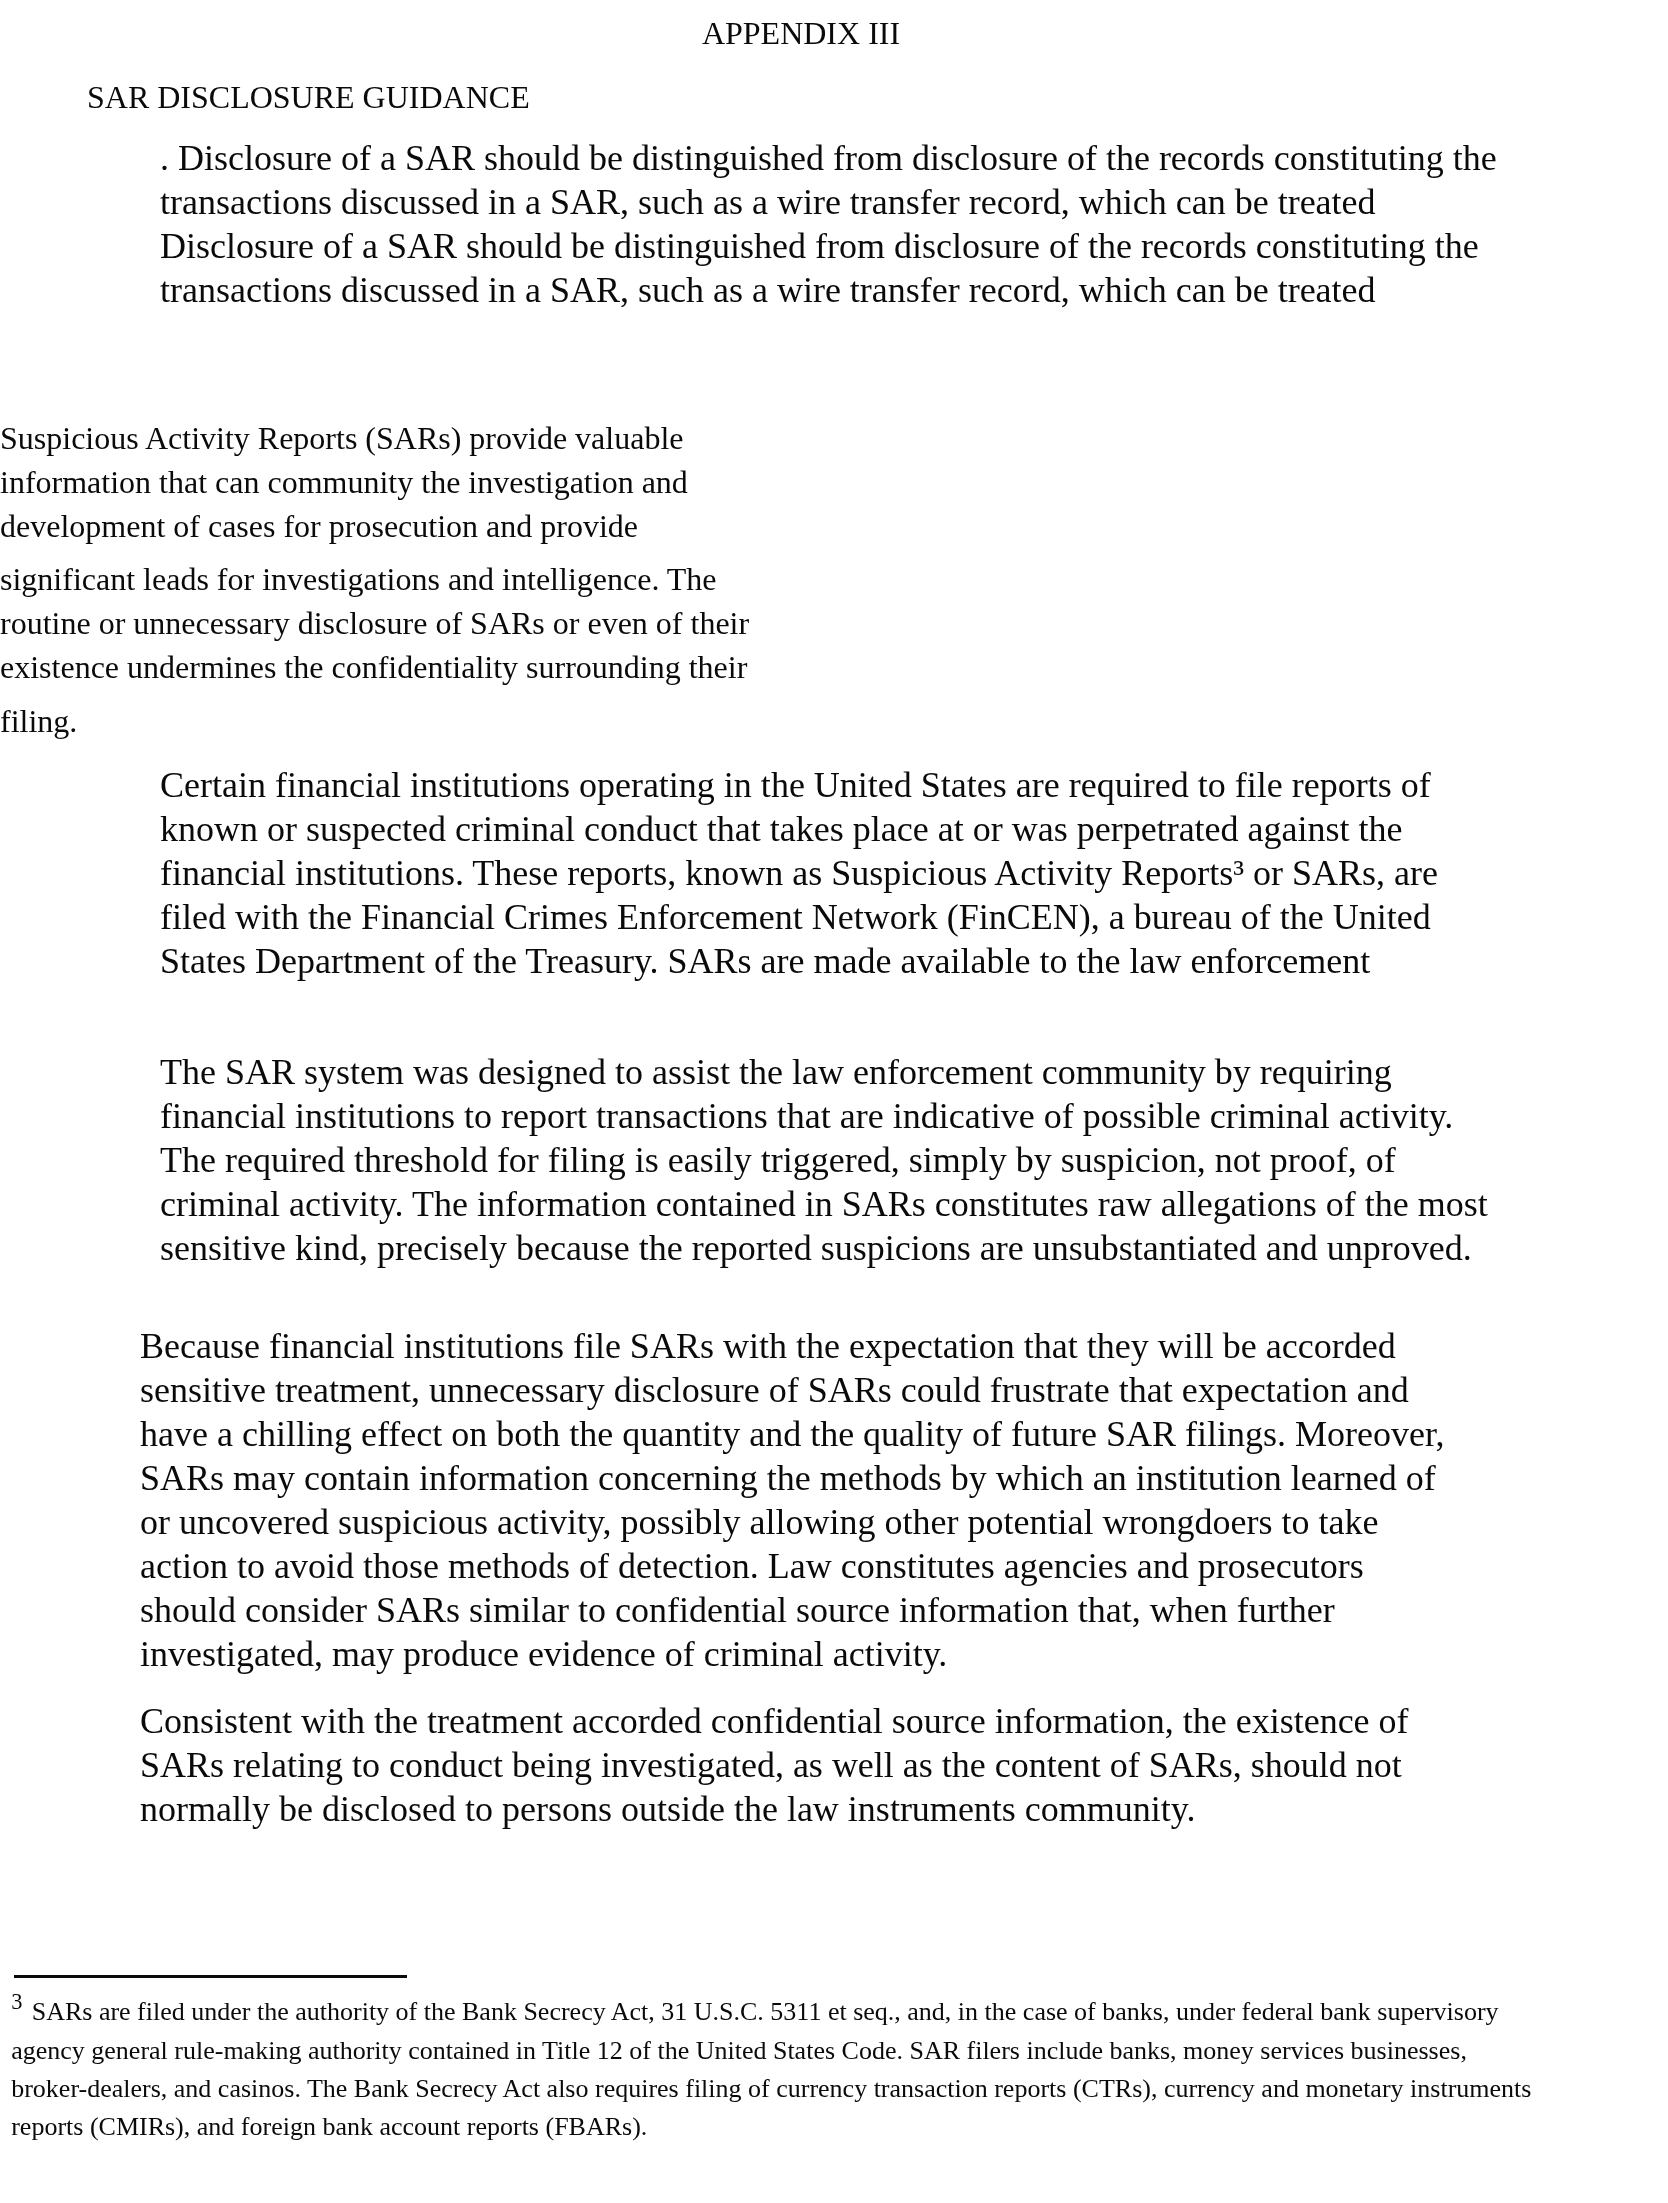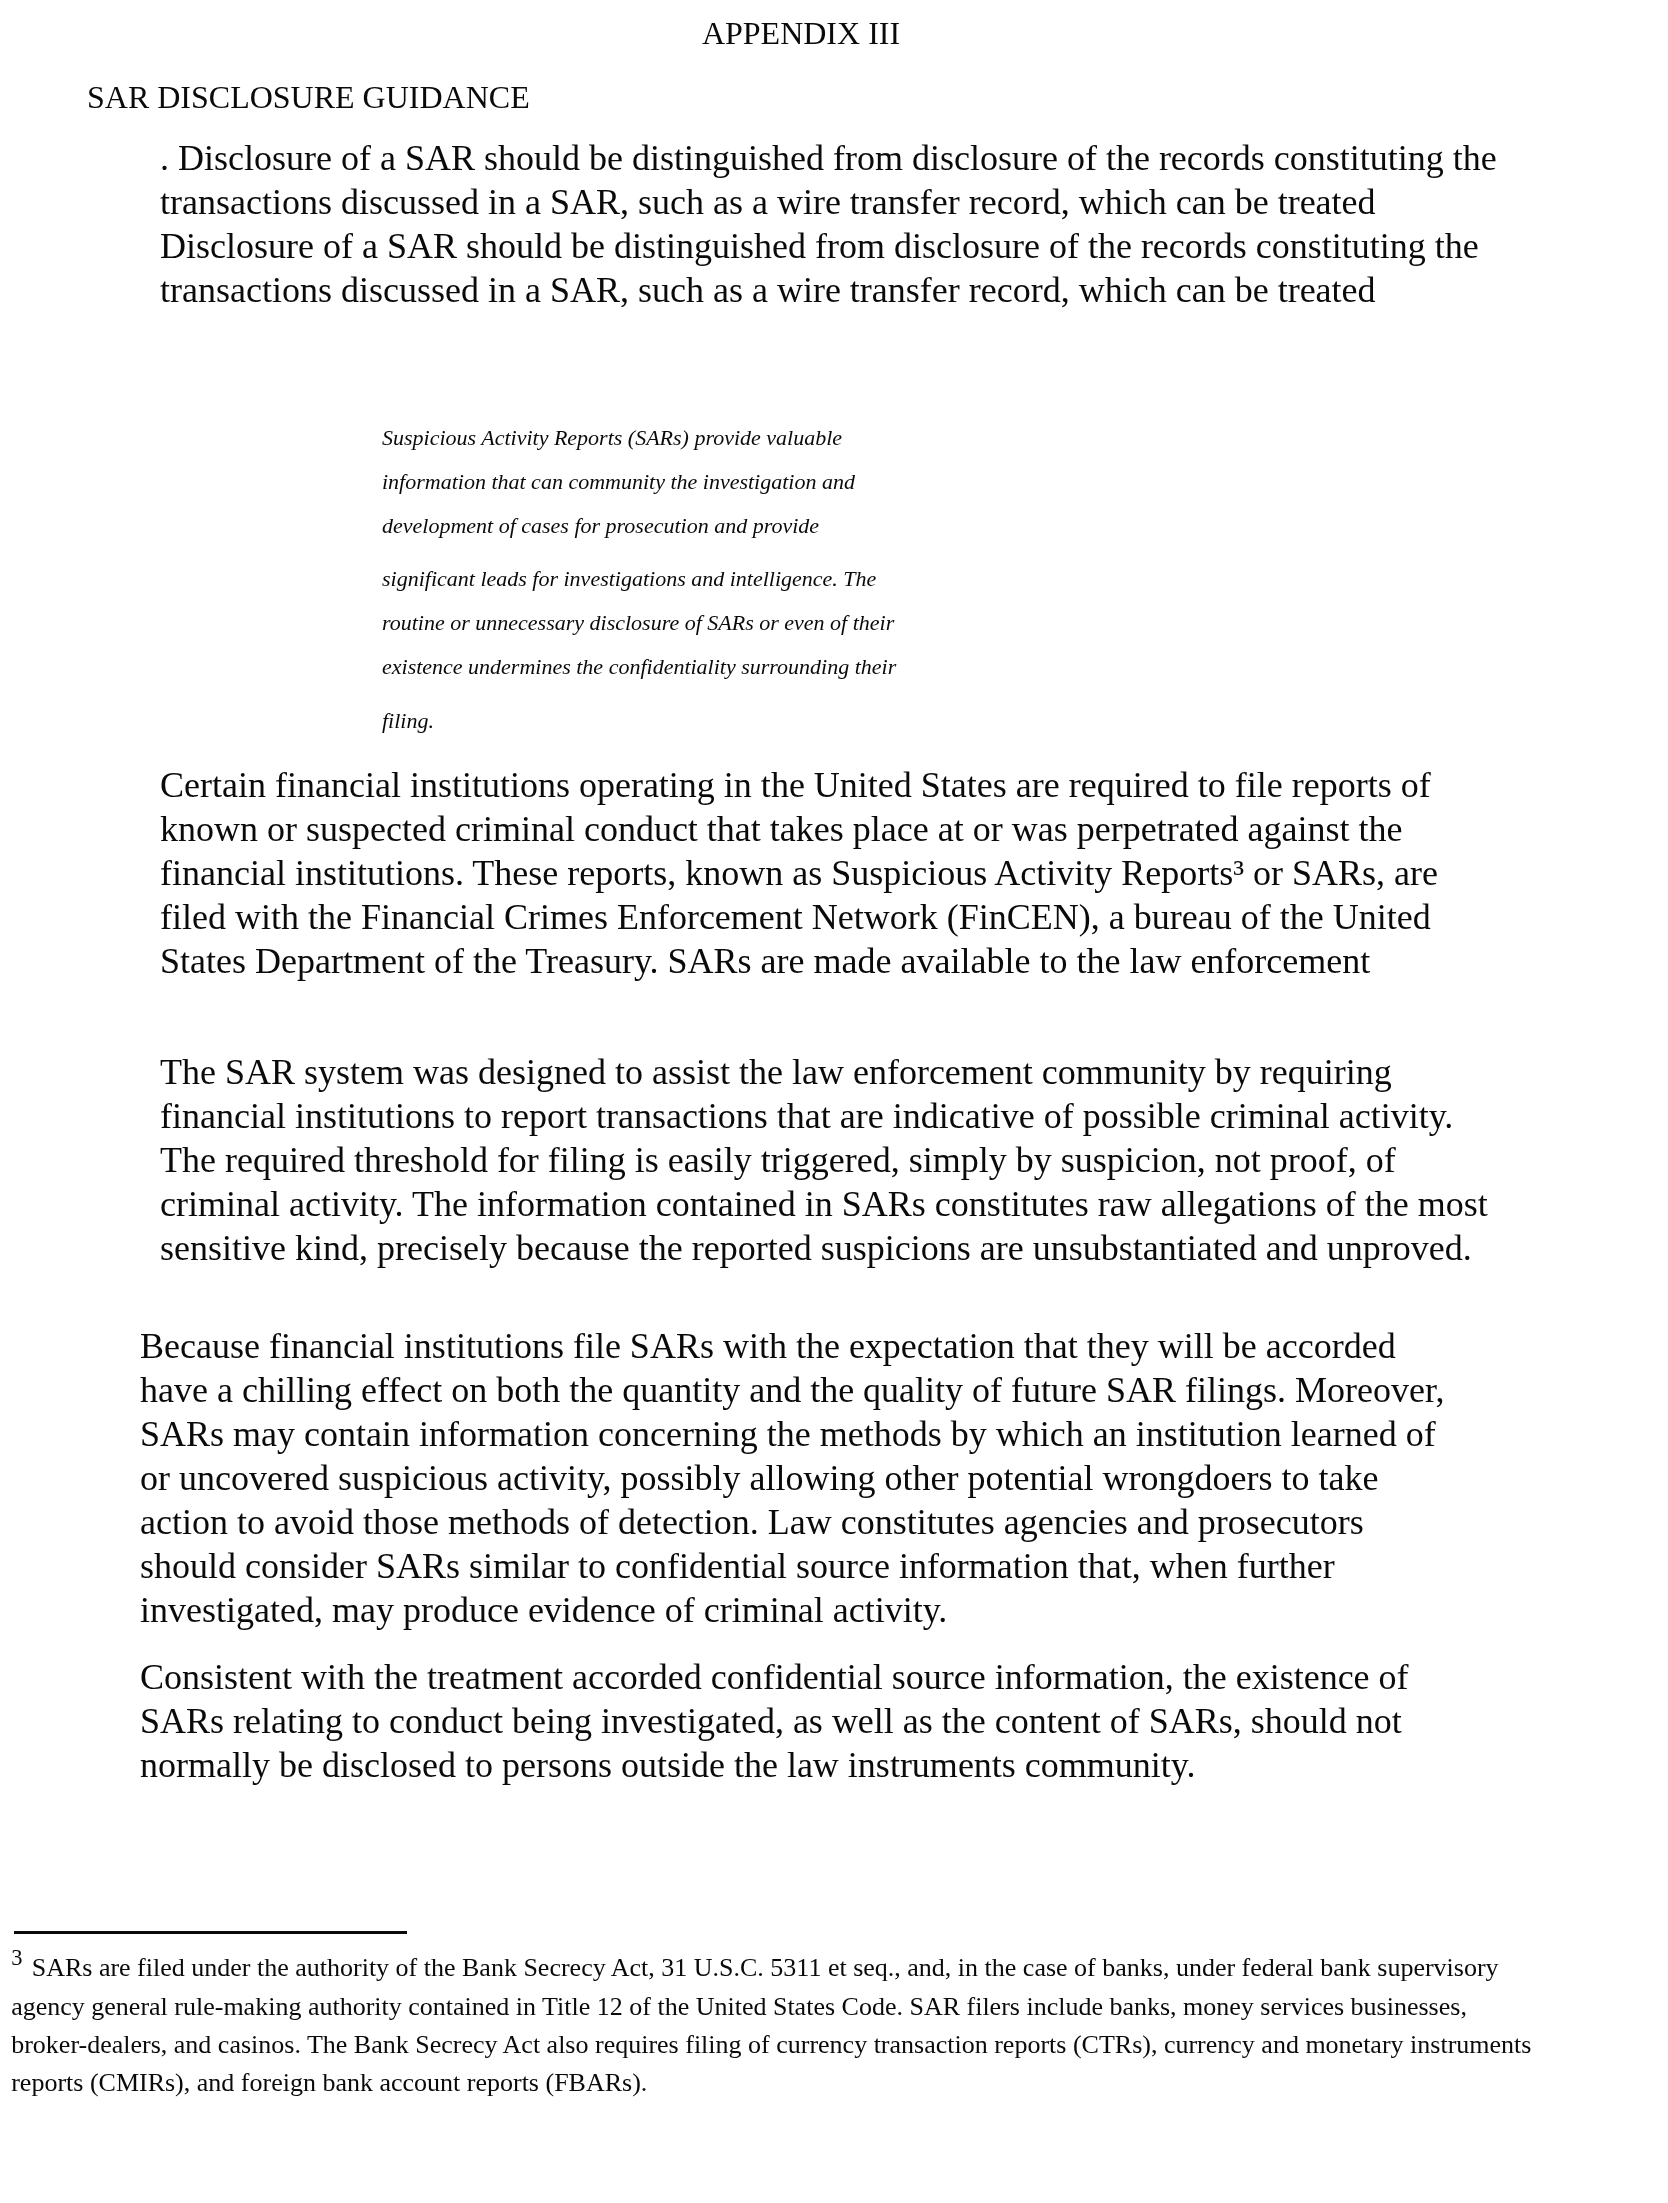--- a/index.html
+++ b/index.html
@@ -40,24 +40,22 @@
     font-size: 36px;
     line-height: 44px;
   }
   .para .line, .footnote-body .line {
     white-space: nowrap;
   }
   .para-a { margin-left: 160px; }   
   .para-b { margin-left: 140px; }   
   .p1 { margin-top: 17px; }
   .blockquote {
-    margin-left: 382px;
     margin-top: 104px;
-    font-style: italic;
-    font-size: 22px;
+    font-size: 32px;
     line-height: 44px;
   }
   .stanza + .stanza { margin-top: 9.3px; }
   .p2 { margin-top: 20.5px; font-family: Liberation Serif, serif; }
   .p3 { margin-top: 67px; }
   .p4 { margin-top: 54px; }
   .p5 { margin-top: 22.4px; }
   .footnote-rule {
     margin-top: 144px;
     margin-left: 14px;
@@ -126,20 +124,21 @@
   <div class="para para-a p3">
       <div class="line">The SAR system was designed to assist the law enforcement community by requiring</div>
       <div class="line">financial institutions to report transactions that are indicative of possible criminal activity.</div>
       <div class="line">The required threshold for filing is easily triggered, simply by suspicion, not proof, of</div>
       <div class="line">criminal activity. The information contained in SARs constitutes raw allegations of the most</div>
       <div class="line">sensitive kind, precisely because the reported suspicions are unsubstantiated and unproved.</div>
     </div>
 
   <div class="para para-b p4">
       <div class="line">Because financial institutions file SARs with the expectation that they will be accorded</div>
+      <div class="line">sensitive treatment, unnecessary disclosure of SARs could frustrate that expectation and</div>
       <div class="line">have a chilling effect on both the quantity and the quality of future SAR filings. Moreover,</div>
       <div class="line">SARs may contain information concerning the methods by which an institution learned of</div>
       <div class="line">or uncovered suspicious activity, possibly allowing other potential wrongdoers to take</div>
       <div class="line">action to avoid those methods of detection. Law constitutes agencies and prosecutors</div>
       <div class="line">should consider SARs similar to confidential source information that, when further</div>
       <div class="line">investigated, may produce evidence of criminal activity.</div>
     </div>
 
   <div class="para para-b p5">
       <div class="line">Consistent with the treatment accorded confidential source information, the existence of</div>

